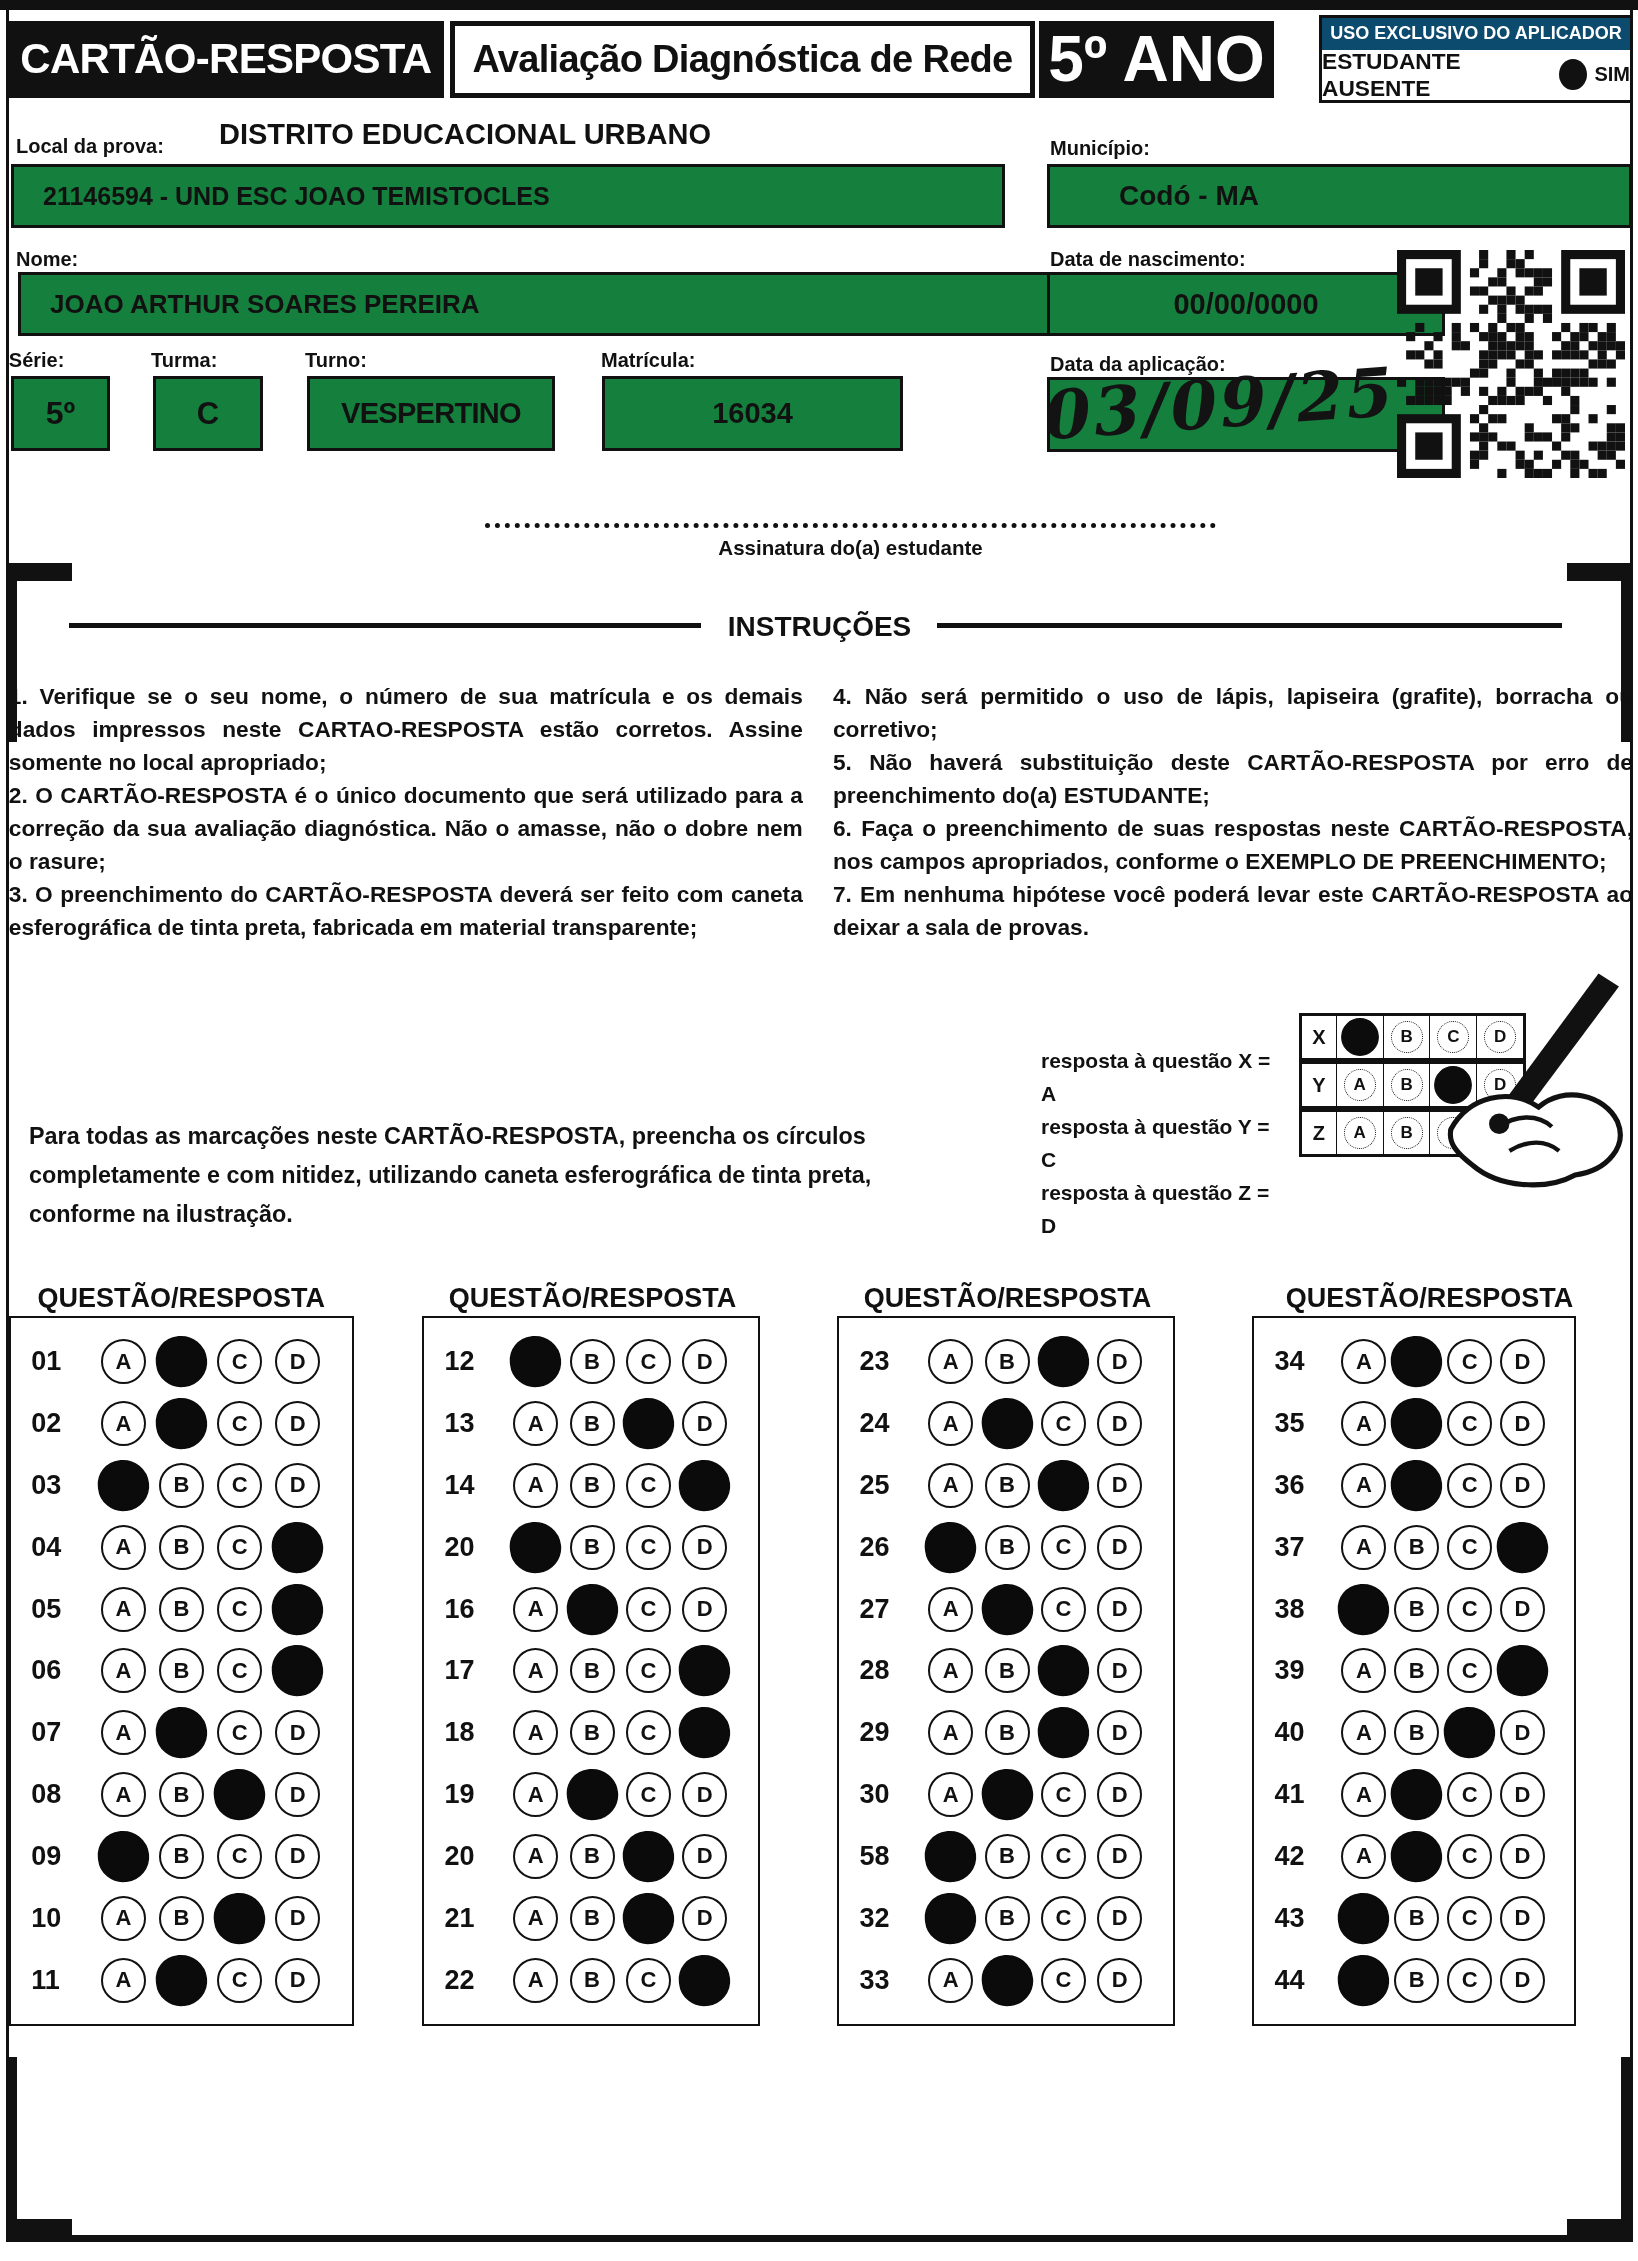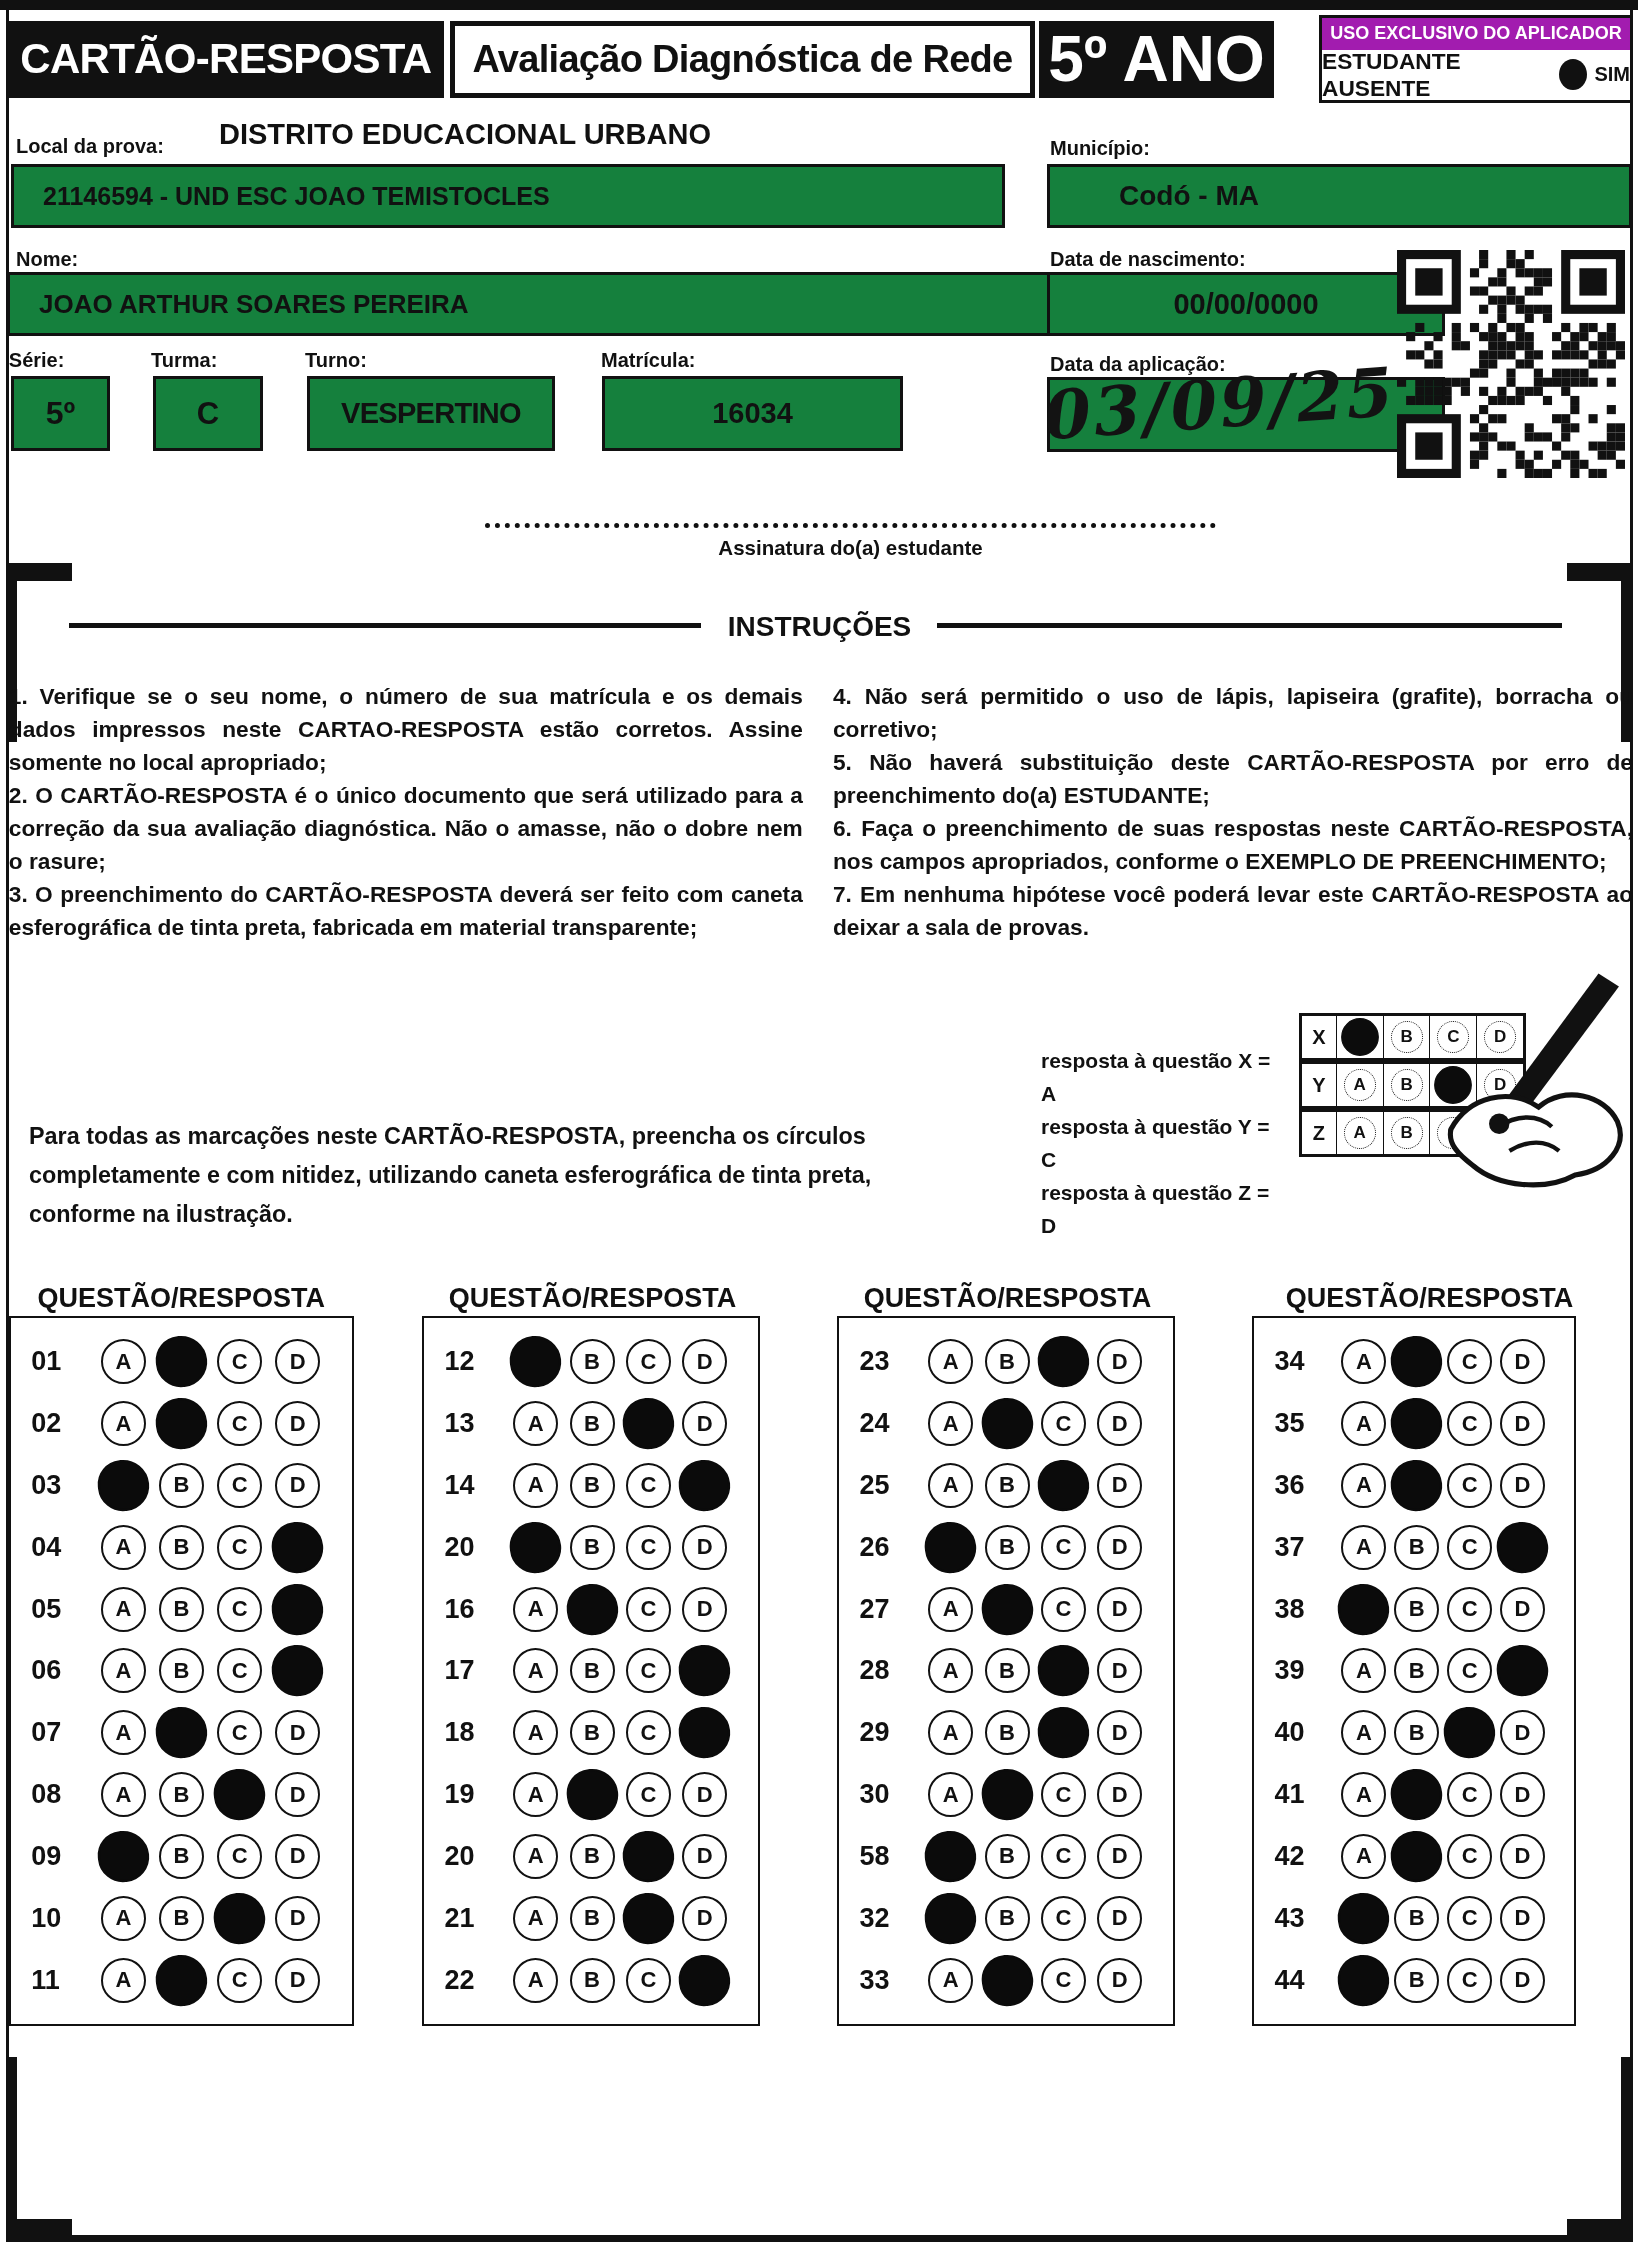--- a/index.html
+++ b/index.html
@@ -14,21 +14,21 @@
   .side-border-l{left:5.8px;top:10.2px;width:2.9px;height:2229px;background:#111;}
   .side-border-r{left:1630px;top:10.2px;width:2.9px;height:2229px;background:#111;}
   .bottom-border{left:5.8px;top:2235px;width:1627px;height:6.6px;background:#111;}
   .hdr-left{left:7.3px;top:20.5px;width:437px;height:77px;background:#111;color:#fff;
     display:flex;align-items:center;justify-content:center;font-size:42px;font-weight:bold;letter-spacing:-0.7px;}
   .hdr-mid{left:450px;top:20.5px;width:585px;height:77px;background:#fff;border:5.1px solid #111;
     display:flex;align-items:center;justify-content:center;font-size:38px;font-weight:bold;box-sizing:border-box;letter-spacing:-0.7px;}
   .hdr-grade{left:1039px;top:20.5px;width:235px;height:77px;background:#111;color:#fff;
     display:flex;align-items:center;justify-content:center;font-size:64px;font-weight:bold;}
   .hdr-app{left:1319px;top:14.6px;width:314px;height:88px;border:3.7px solid #111;box-sizing:border-box;background:#fff;}
-  .hdr-app-bar{height:32px;background:#a21caf;color:#fff;display:flex;align-items:center;justify-content:center;
+  .hdr-app-bar{height:32px;background:#0c4a6e;color:#fff;display:flex;align-items:center;justify-content:center;
     font-size:18px;font-weight:bold;}
   .hdr-app-row{height:50px;display:flex;align-items:center;justify-content:center;gap:7.3px;font-weight:bold;}
   .absent-label{font-size:22.7px;}
   .absent-bubble{width:31px;height:31px;border-radius:50%;background:#111;}
   .absent-sim{font-size:20px;}
   
   .lbl{font-size:20px;font-weight:bold;}
   .box{border:3.7px solid #111;box-sizing:border-box;background:#15803d;display:flex;align-items:center;}
   .val{font-weight:bold;}
   .district{font-size:29px;font-weight:bold;letter-spacing:0px;}
@@ -107,21 +107,21 @@
   <div class="abs box" style="left:11px;top:164px;width:994px;height:64px;">
     <span class="val" style="font-size:25px;margin-left:29px;">21146594 - UND ESC JOAO TEMISTOCLES</span>
   </div>
 
   <div class="abs lbl" style="left:1050px;top:137px;">Município:</div>
   <div class="abs box" style="left:1047px;top:164px;width:585px;height:64px;">
     <span class="val" style="font-size:28px;margin-left:69px;">Codó - MA</span>
   </div>
 
   <div class="abs lbl" style="left:16px;top:248px;">Nome:</div>
-  <div class="abs box" style="left:7px;top:272px;width:1082px;height:64px;">
+  <div class="abs box" style="left:18px;top:272px;width:1082px;height:64px;">
     <span class="val" style="font-size:26px;margin-left:29px;">JOAO ARTHUR SOARES PEREIRA</span>
   </div>
 
   <div class="abs lbl" style="left:1050px;top:248px;">Data de nascimento:</div>
   <div class="abs box" style="left:1047px;top:272px;width:398px;height:64px;justify-content:center;">
     <span class="val" style="font-size:29px;">00/00/0000</span>
   </div>
 
   <div class="abs lbl" style="left:8.8px;top:349px;">Série:</div>
   <div class="abs box" style="left:11px;top:376px;width:99px;height:75px;justify-content:center;">

